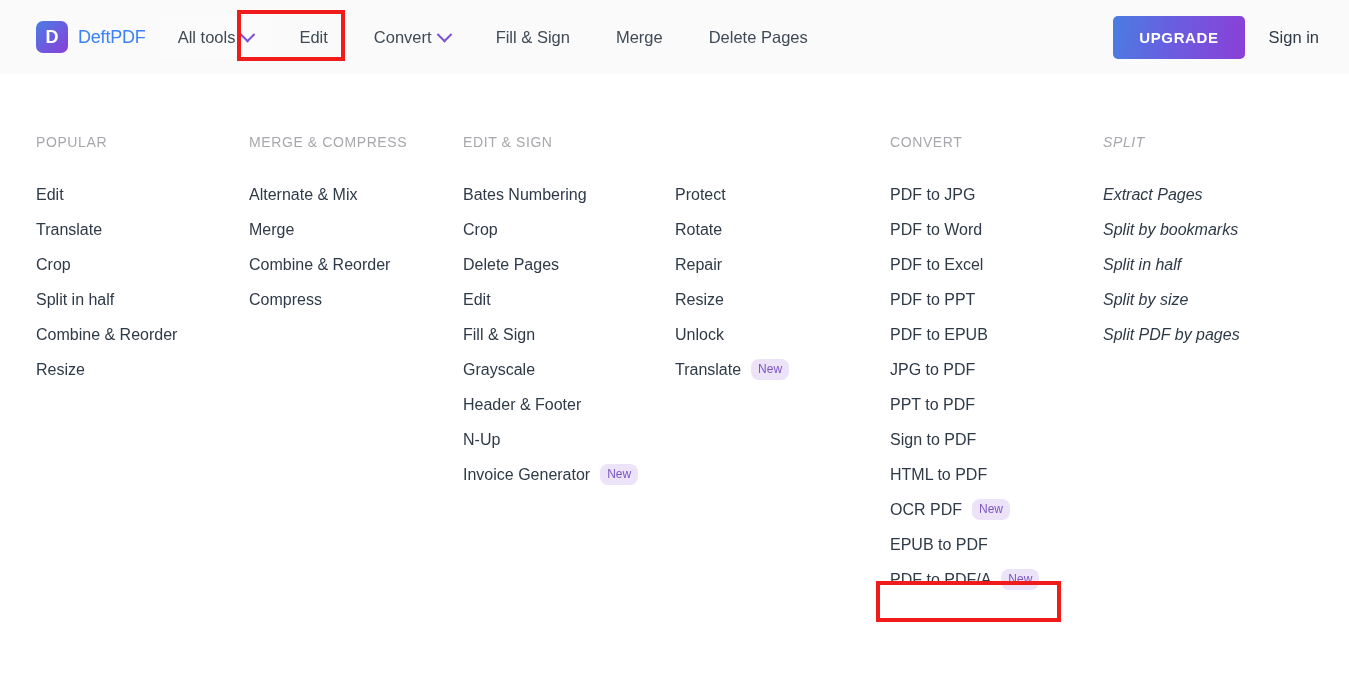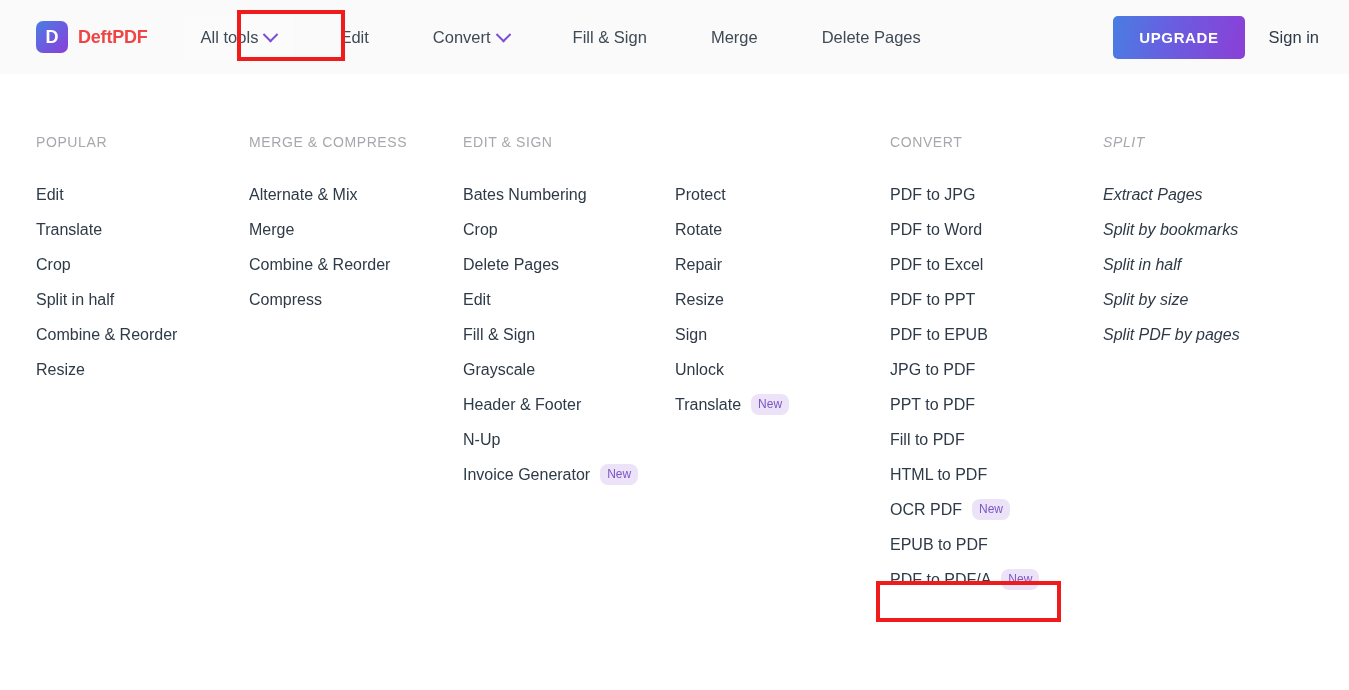--- a/index.html
+++ b/index.html
@@ -34,30 +34,30 @@
     color: #ffffff;
     font-size: 18px;
     font-weight: bold;
     display: flex;
     align-items: center;
     justify-content: center;
     line-height: 1;
   }
   .brand-name {
     font-size: 18px;
-    font-weight: bold;
-    color: #ef4444;
+    font-weight: normal;
+    color: #3b82f6;
     letter-spacing: -0.2px;
   }
 
   .nav {
     display: flex;
     align-items: center;
-    margin-left: 53px;
-    gap: 18px;
+    margin-left: 32px;
+    gap: 0px;
   }
   .nav-item {
     position: relative;
     font-size: 16.5px;
     color: #3f4a56;
     padding: 12px 0;
     margin-right: 46px;
     white-space: nowrap;
     cursor: pointer;
     display: flex;
@@ -295,23 +295,20 @@
       <div class="tool">
           <span>Rotate</span>
         </div>
       <div class="tool">
           <span>Repair</span>
         </div>
       <div class="tool">
           <span>Resize</span>
         </div>
       <div class="tool">
-          <span>Sign</span>
-        </div>
-      <div class="tool">
           <span>Unlock</span>
         </div>
       <div class="tool">
         <span>Translate</span>
         <span class="badge">New</span>
       </div>
     </div>
 
     <div class="col col-convert">
       <div class="col-head">CONVERT</div>
@@ -330,21 +327,21 @@
       <div class="tool">
           <span>PDF to EPUB</span>
         </div>
       <div class="tool">
           <span>JPG to PDF</span>
         </div>
       <div class="tool">
           <span>PPT to PDF</span>
         </div>
       <div class="tool">
-          <span>Fill to PDF</span>
+          <span>Sign to PDF</span>
         </div>
       <div class="tool">
           <span>HTML to PDF</span>
         </div>
       <div class="tool">
         <span>OCR PDF</span>
         <span class="badge">New</span>
       </div>
       <div class="tool">
           <span>EPUB to PDF</span>

